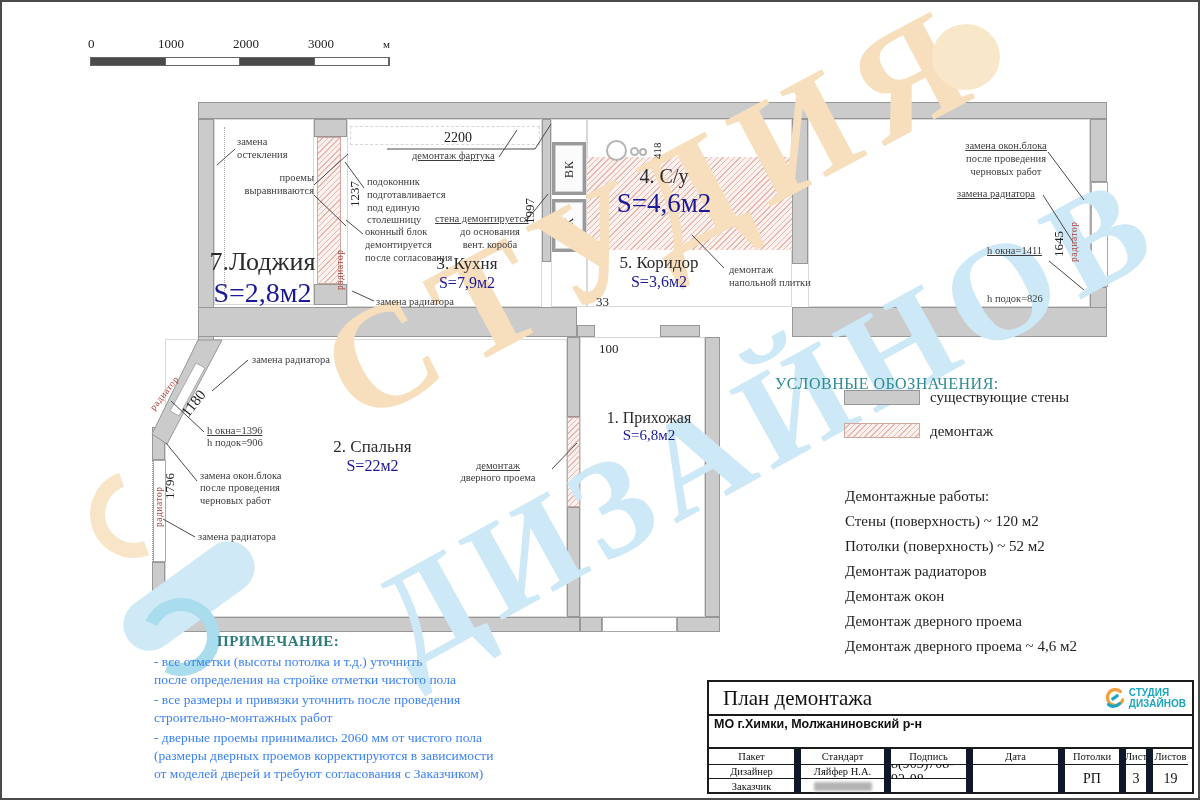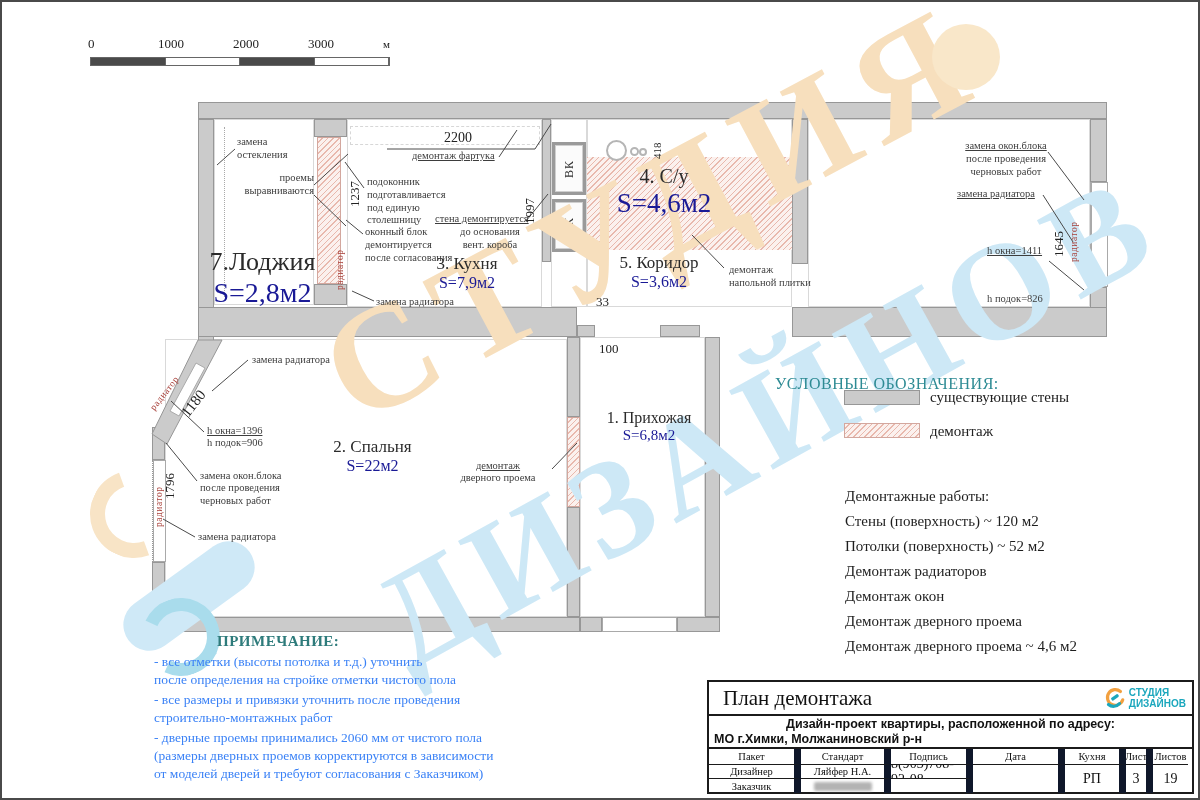--- a/index.html
+++ b/index.html
@@ -293,29 +293,28 @@
           <path d="M7,20 A8.5,8.5 0 0 0 19,19" fill="none" stroke="#1ba7bd" stroke-width="3.4" stroke-linecap="round"></path>
           <rect x="9.5" y="10.6" width="9" height="3.4" rx="1.2" transform="rotate(-35 14 12.3)" fill="#1ba7bd"></rect>
         </svg>
         <span class="tb-logo-text">
           <span>СТУДИЯ</span><br>
           <span>ДИЗАЙНОВ</span>
         </span>
       </span>
     </div>
     <div class="tb-r2">
-      <div class="tb-sub1">Дизайн-проект квартиры, расположенной по адресу:</div>
       <div class="tb-sub2">МО г.Химки, Молжаниновский р-н</div>
     </div>
     <div class="tb-grid">
       <div class="tc">Пакет</div>
       <div class="tc">Стандарт</div>
       <div class="tc">Подпись</div>
       <div class="tc">Дата</div>
-      <div class="tc">Кухня</div>
+      <div class="tc">Потолки</div>
       <div class="tc">Лист</div>
       <div class="tc tc-last">Листов</div>
 
       <div class="tc" style="grid-row:2;grid-column:1;">Дизайнер</div>
       <div class="tc" style="grid-row:2;grid-column:2;">Ляйфер Н.А.</div>
       <div class="tc" style="grid-row:2;grid-column:3;font-size:14px;">8(903)708-92-08</div>
       <div class="tc tc-nb" style="grid-row:2/4;grid-column:4;"></div>
       <div class="tc tc-nb tc-big" style="grid-row:2/4;grid-column:5;">РП</div>
       <div class="tc tc-nb tc-big" style="grid-row:2/4;grid-column:6;">3</div>
       <div class="tc tc-last tc-nb tc-big" style="grid-row:2/4;grid-column:7;">19</div>

